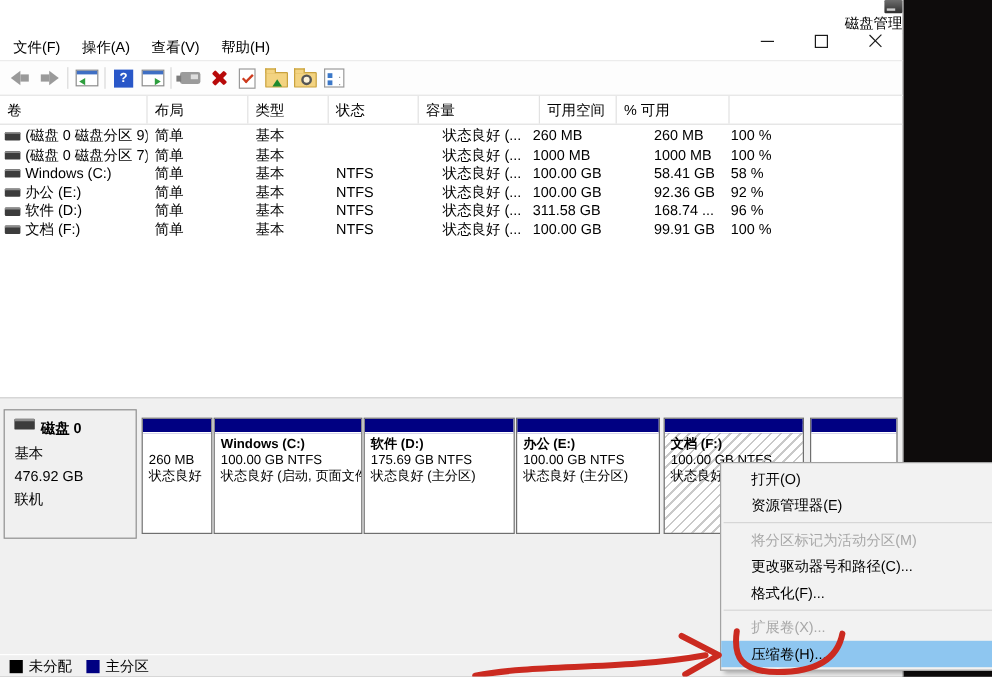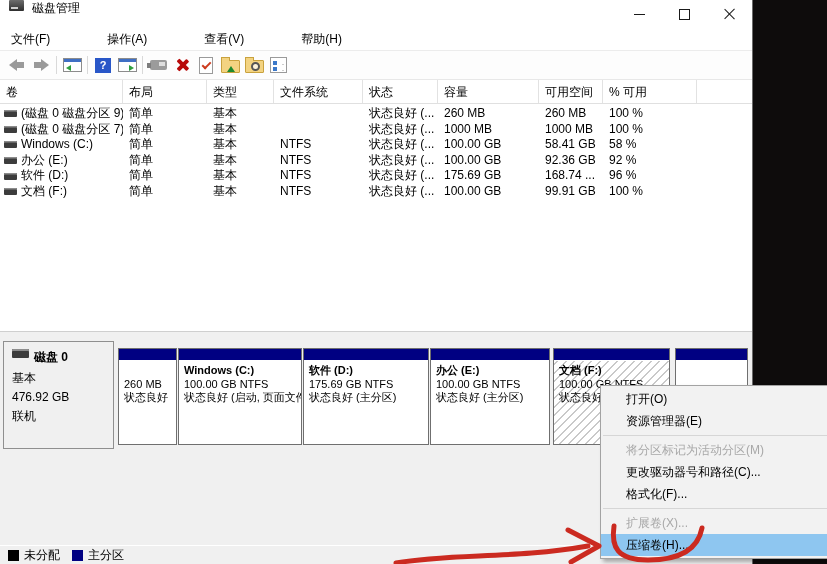--- a/index.html
+++ b/index.html
@@ -1,35 +1,35 @@
 <!DOCTYPE html>
 <html><head>
 <meta charset="utf-8">
 <style>
   html,body{margin:0;padding:0;}
   .screen{position:relative;width:827px;height:564px;background:#0e0c0c;overflow:hidden;
           font-family:"Liberation Sans",sans-serif;color:#000;}
   .window{position:absolute;left:0;top:0;width:753px;height:564px;background:#ffffff;
           border-right:1px solid #6b6b6b;box-sizing:border-box;}
   
-  .titlebar{height:28px;display:flex;align-items:flex-start;background:#fff;}
+  .titlebar{height:28px;display:flex;align-items:flex-end;background:#fff;flex-direction:column;}
   .title-icon{margin-left:9px;width:15px;height:11px;background:linear-gradient(#6d6d6d,#2e2e2e);
               border-radius:1px;position:relative;flex:none;}
   .title-icon::after{content:"";position:absolute;left:2px;bottom:2px;width:7px;height:2px;background:#cfcfcf;}
   .title-text{margin-left:8px;font-size:12px;}
   .win-controls{margin-left:auto;display:flex;height:100%;}
   .win-btn{width:45px;height:100%;display:flex;align-items:center;justify-content:center;}
   .glyph-min{width:11px;height:1px;background:#1a1a1a;}
   .glyph-max{width:9px;height:9px;border:1px solid #1a1a1a;}
   .glyph-close{position:relative;width:12px;height:12px;}
   .glyph-close::before,.glyph-close::after{content:"";position:absolute;left:5.5px;top:-1px;width:1.4px;height:14px;background:#1a1a1a;}
   .glyph-close::before{transform:rotate(45deg);}
   .glyph-close::after{transform:rotate(-45deg);}
   
-  .menubar{height:22px;display:flex;align-items:center;font-size:12px;padding-left:2px;background:#fff;gap:39px;}
+  .menubar{height:22px;display:flex;align-items:center;font-size:12px;padding-left:2px;background:#fff;}
   .menu-item{padding:2px 9px;}
   
   .toolbar{height:28px;display:flex;align-items:center;border-top:1px solid #ececec;
            border-bottom:1px solid #d8d8d8;padding-left:5px;background:#fdfdfd;}
   .tbi{width:24px;height:22px;display:flex;align-items:center;justify-content:center;flex:none;}
   .tb-sep{width:1px;height:18px;background:#d9d9d9;margin:0 3px;flex:none;}
   .nav-arr{position:relative;width:16px;height:12px;}
   .nav-arr .tri{position:absolute;top:0;width:0;height:0;border-top:6px solid transparent;border-bottom:6px solid transparent;}
   .nav-back .tri{left:0;border-right:8px solid #9a9a9a;}
   .nav-back::after{content:"";position:absolute;left:8px;top:3px;width:7px;height:6px;background:#9a9a9a;}
@@ -176,21 +176,20 @@
             <i></i>
           </span>
         </span>
     </div>
 
     <div class="list">
       <div class="lh">
         <div class="lh-cell w0">卷</div>
         <div class="lh-cell w1">布局</div>
         <div class="lh-cell w2">类型</div>
-        <div class="lh-cell w3">文件系统</div>
         <div class="lh-cell w4">状态</div>
         <div class="lh-cell w5">容量</div>
         <div class="lh-cell w6">可用空间</div>
         <div class="lh-cell w7">% 可用</div>
         <div class="lh-cell w8"></div>
       </div>
       <div class="rows">
         <div class="lr">
           <div class="lc w0 vol-cell">
               <i class="drive-ico"></i>
@@ -245,21 +244,21 @@
         </div>
         <div class="lr">
           <div class="lc w0 vol-cell">
               <i class="drive-ico"></i>
               <span>软件 (D:)</span>
             </div>
           <div class="lc w1">简单</div>
           <div class="lc w2">基本</div>
           <div class="lc w3">NTFS</div>
           <div class="lc w4">状态良好 (...</div>
-          <div class="lc w5">175.69 GB</div>
+          <div class="lc w5">311.58 GB</div>
           <div class="lc w6">168.74 ...</div>
           <div class="lc w7">96 %</div>
         </div>
         <div class="lr">
           <div class="lc w0 vol-cell">
               <i class="drive-ico"></i>
               <span>文档 (F:)</span>
             </div>
           <div class="lc w1">简单</div>
           <div class="lc w2">基本</div>

